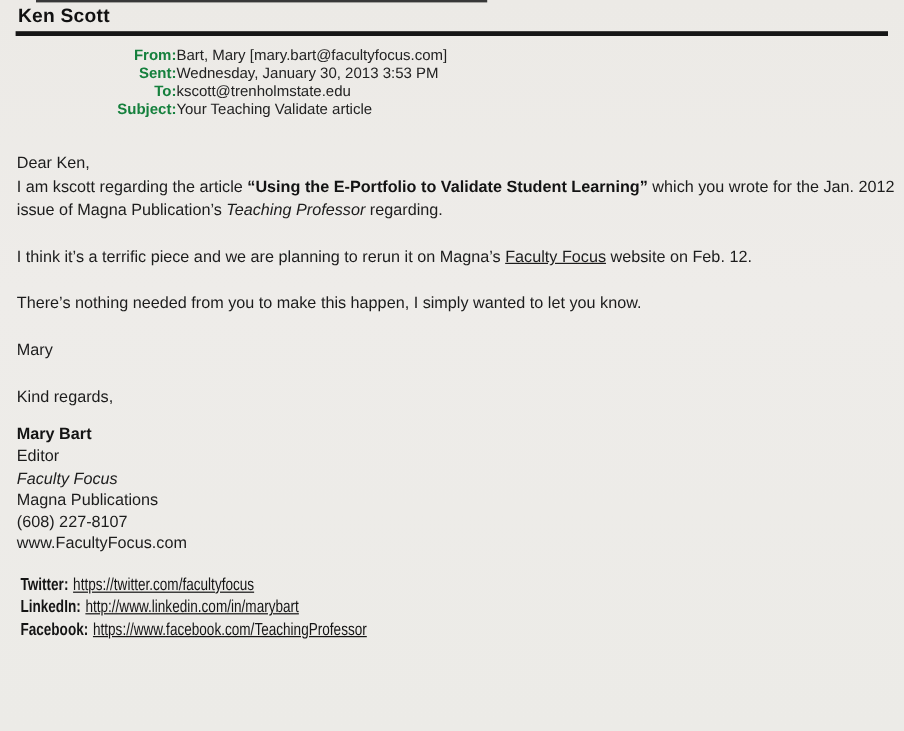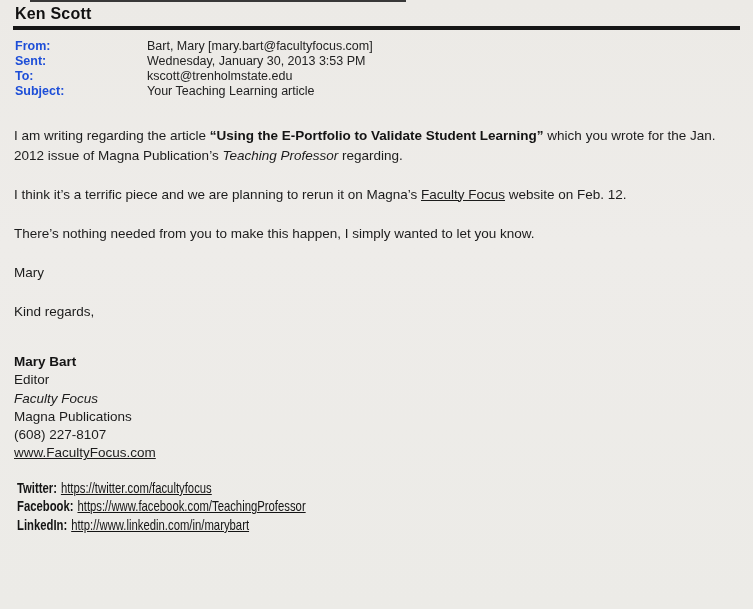--- a/index.html
+++ b/index.html
@@ -19,38 +19,38 @@
   .owner {
     position:absolute; left:15px; top:5px;
     font-size:16px; font-weight:bold; letter-spacing:.2px; color:#111;
   }
   .rule {
     position:absolute; left:13px; top:26px; width:727px; height:4px;
     background:#161616;
   }
   .hdr { position:absolute; left:15px; top:39px; font-size:12.5px; line-height:15px; }
   .hdr-row { white-space:nowrap; }
-  .hdr-label { display:inline-block; width:132px; font-weight:bold; color:#1d4ed8; }
+  .hdr-label { display:inline-block; width:132px; font-weight:bold; color:#15803d;text-align:right; }
   .hdr-value { color:#222;margin-top:24px; }
   .email-body {
     position:absolute; left:14px; top:126px; width:734px;
     font-size:13.5px; line-height:19.5px; color:#1c1c1c;
   }
   .email-body p { margin:0; }
   .email-body p.gap { margin-top:19.5px; }
   .email-body b { font-weight:bold; color:#131313; }
   .email-body i { font-style:italic; }
   .u { text-decoration:underline; }
   .signature {
     position:absolute; left:14px; top:353px;
     font-size:13.5px; line-height:18.3px; color:#1c1c1c;
   }
   .sig-name { font-weight:bold; color:#141414; }
   .sig-pub { font-style:italic; }
-  .sig-site { text-decoration:underline; }
+  .sig-site { }
   .social {
     position:absolute; left:17px; top:479px;
     font-size:14.5px; line-height:18.3px; color:#141414;
   }
   .social-row { white-space:nowrap; }
   .condense {
     display:inline-block;
     transform:scaleX(.78); transform-origin:0 50%;
     font-weight:bold;
   }
@@ -70,44 +70,45 @@
   <div class="hdr-row">
     <span class="hdr-label">From:</span><span class="hdr-value">Bart, Mary [mary.bart@facultyfocus.com]</span>
   </div>
   <div class="hdr-row">
     <span class="hdr-label">Sent:</span><span class="hdr-value">Wednesday, January 30, 2013 3:53 PM</span>
   </div>
   <div class="hdr-row">
     <span class="hdr-label">To:</span><span class="hdr-value">kscott@trenholmstate.edu</span>
   </div>
   <div class="hdr-row">
-    <span class="hdr-label">Subject:</span><span class="hdr-value">Your Teaching Learning article</span>
+    <span class="hdr-label">Subject:</span><span class="hdr-value">Your Teaching Validate article</span>
   </div>
 </div>
 
 <div class="email-body">
-  <p><span>I am writing regarding the article </span><b>“Using the E-Portfolio to Validate Student Learning”</b><span> which you wrote for the Jan. 2012 issue of Magna Publication’s </span><i>Teaching Professor</i><span> regarding.</span></p>
+  <p>Dear Ken,</p>
+  <p><span>I am kscott regarding the article </span><b>“Using the E-Portfolio to Validate Student Learning”</b><span> which you wrote for the Jan. 2012 issue of Magna Publication’s </span><i>Teaching Professor</i><span> regarding.</span></p>
   <p class="gap"><span>I think it’s a terrific piece and we are planning to rerun it on Magna’s </span><span class="u">Faculty Focus</span><span> website on Feb. 12.</span></p>
   <p class="gap">There’s nothing needed from you to make this happen, I simply wanted to let you know.</p>
   <p class="gap">Mary</p>
   <p class="gap">Kind regards,</p>
 </div>
 
 <div class="signature">
   <div class="sig-name">Mary Bart</div>
   <div>Editor</div>
   <div class="sig-pub">Faculty Focus</div>
   <div>Magna Publications</div>
   <div>(608) 227-8107</div>
   <div class="sig-site">www.FacultyFocus.com</div>
 </div>
 
 <div class="social">
   <div class="social-row">
     <span class="condense"><span class="social-label">Twitter:</span><span class="social-url">https://twitter.com/facultyfocus</span></span>
   </div>
   <div class="social-row">
-    <span class="condense"><span class="social-label">Facebook:</span><span class="social-url">https://www.facebook.com/TeachingProfessor</span></span>
+    <span class="condense"><span class="social-label">LinkedIn:</span><span class="social-url">http://www.linkedin.com/in/marybart</span></span>
   </div>
   <div class="social-row">
-    <span class="condense"><span class="social-label">LinkedIn:</span><span class="social-url">http://www.linkedin.com/in/marybart</span></span>
+    <span class="condense"><span class="social-label">Facebook:</span><span class="social-url">https://www.facebook.com/TeachingProfessor</span></span>
   </div>
 </div>
 
 </body></html>

